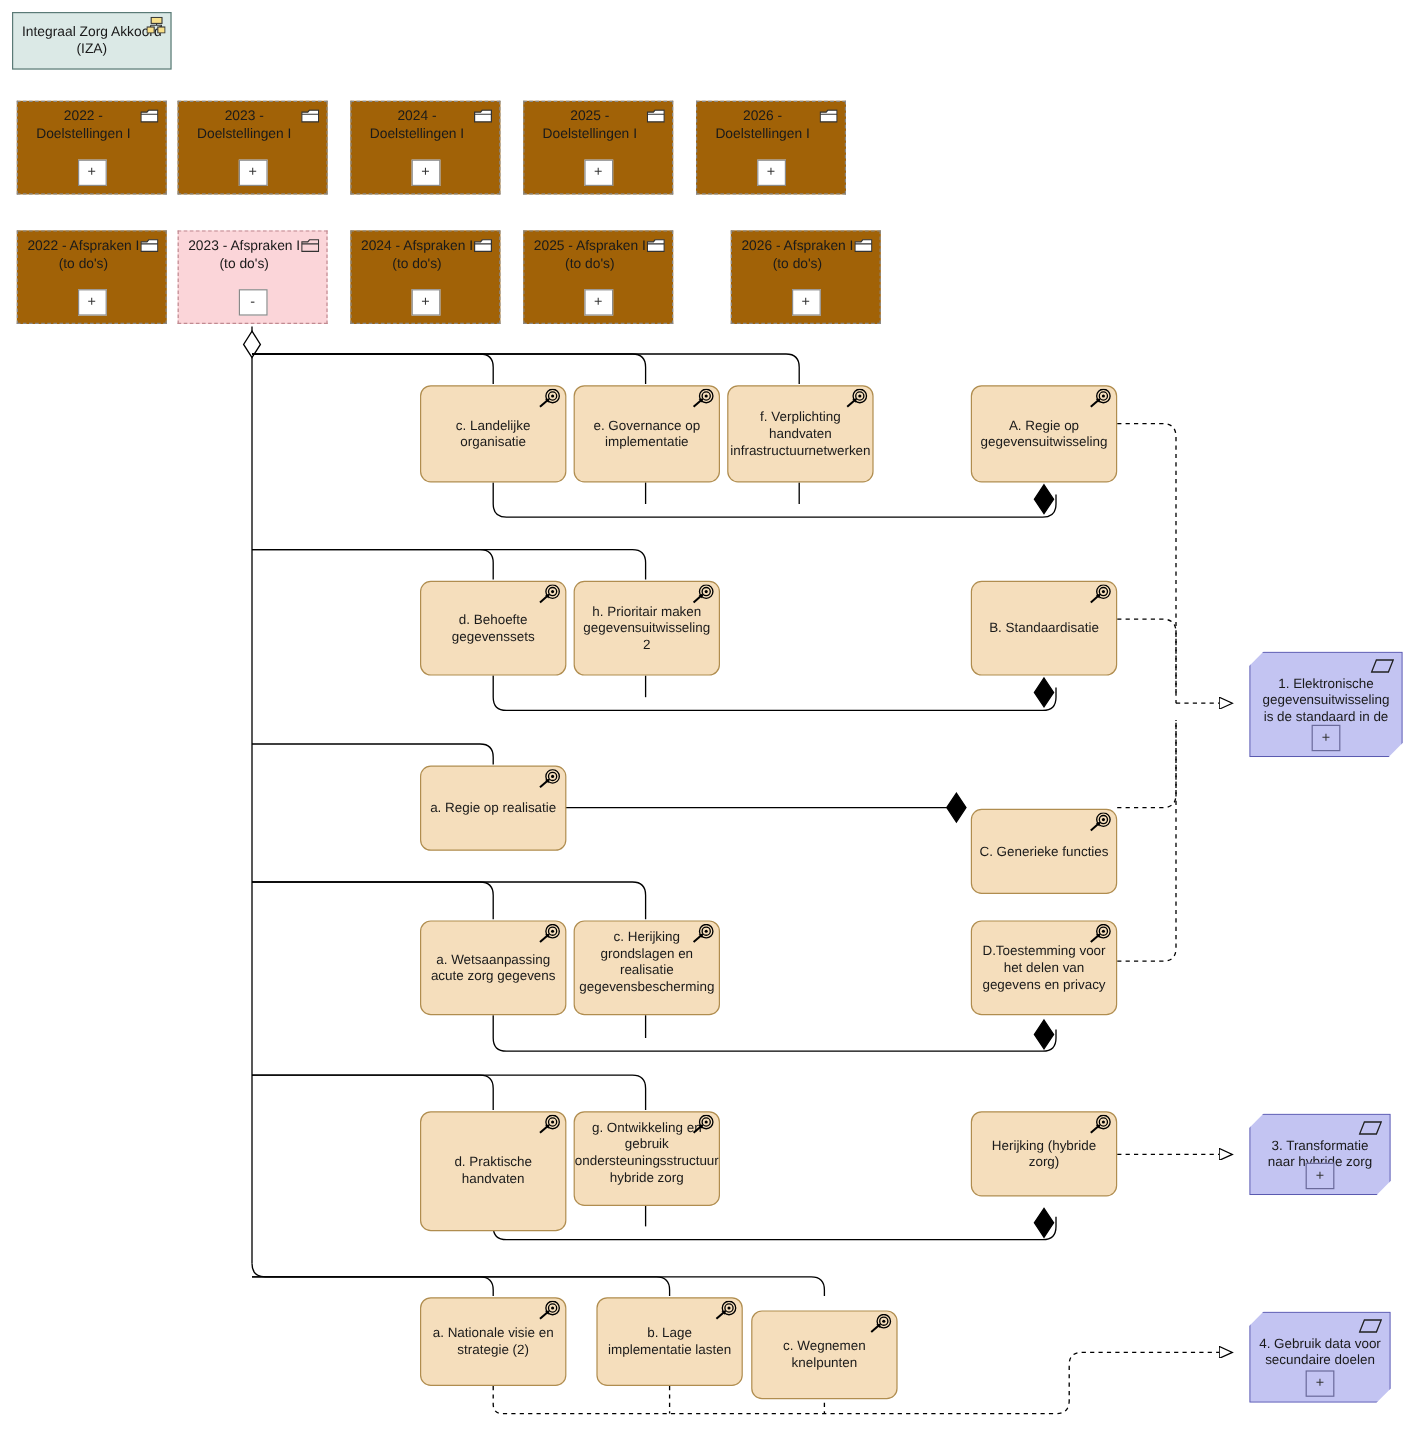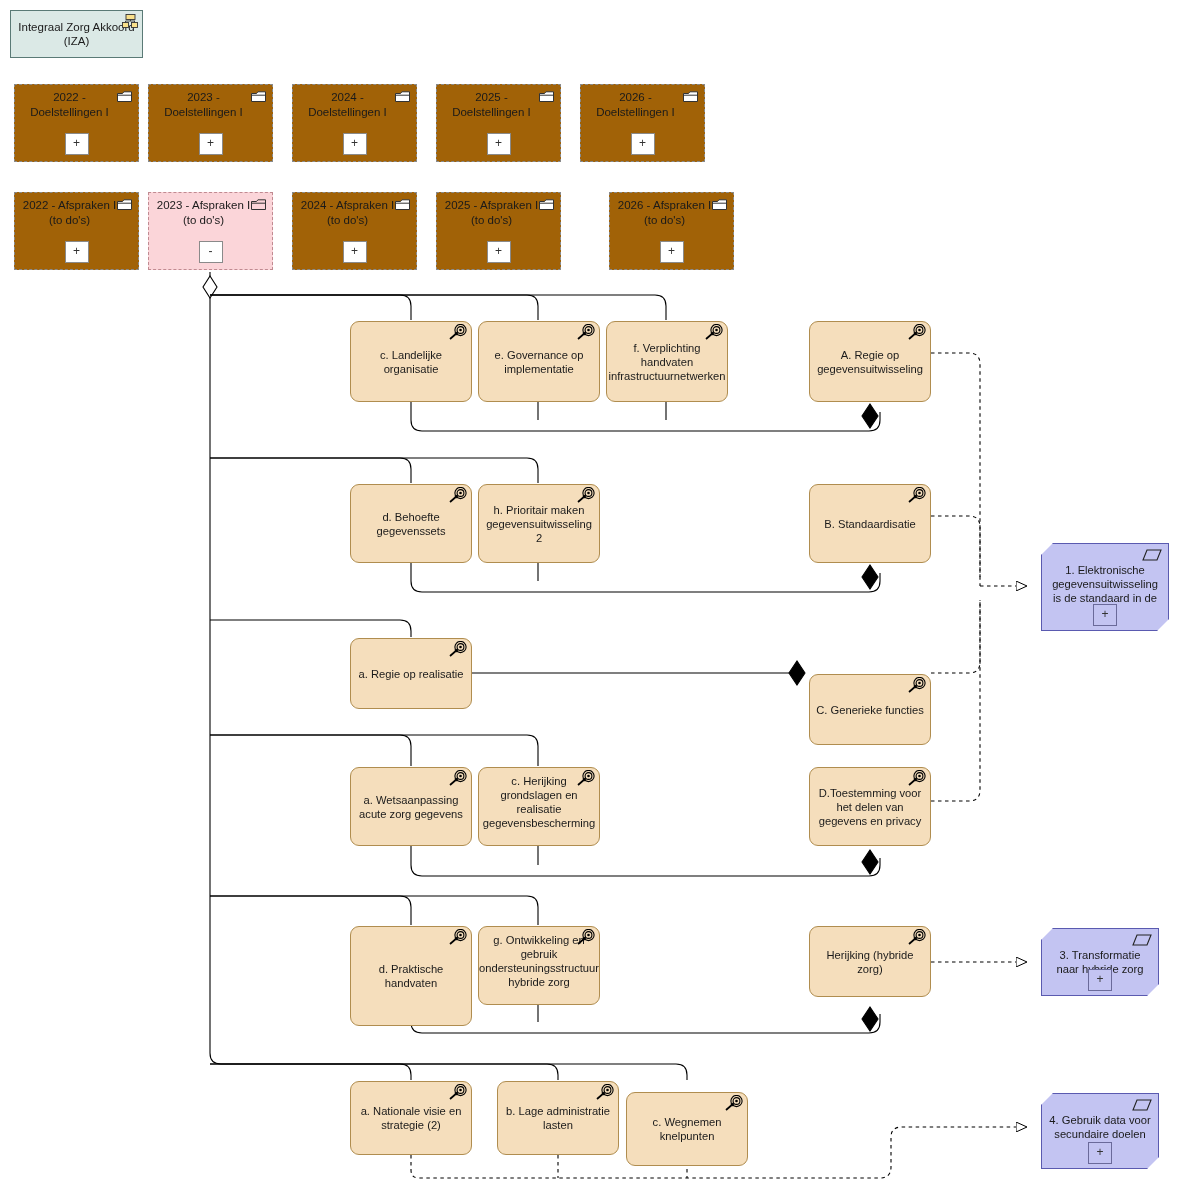--- a/index.html
+++ b/index.html
@@ -362,21 +362,21 @@
     <span>a. Nationale visie en strategie (2)</span>
     <svg class="gi" viewBox="0 0 22 20">
         <circle cx="14.5" cy="6" r="5.6" fill="none" stroke="#000" stroke-width="1.1"></circle>
         <circle cx="14.5" cy="6" r="3.4" fill="none" stroke="#000" stroke-width="1.1"></circle>
         <circle cx="14.5" cy="6" r="1.3" fill="#000"></circle>
         <path d="M4,15 L11.5,8.5" stroke="#000" stroke-width="1.7"></path>
         <path d="M11.8,8.2 l-3.6,0.6 l2.9,2.9 z" fill="#000"></path>
       </svg>
   </div>
   <div class="goal" style="left:497px;top:1081px;width:122px;height:74px;">
-    <span>b. Lage administratie lasten</span>
+    <span>b. Lage implementatie lasten</span>
     <svg class="gi" viewBox="0 0 22 20">
         <circle cx="14.5" cy="6" r="5.6" fill="none" stroke="#000" stroke-width="1.1"></circle>
         <circle cx="14.5" cy="6" r="3.4" fill="none" stroke="#000" stroke-width="1.1"></circle>
         <circle cx="14.5" cy="6" r="1.3" fill="#000"></circle>
         <path d="M4,15 L11.5,8.5" stroke="#000" stroke-width="1.7"></path>
         <path d="M11.8,8.2 l-3.6,0.6 l2.9,2.9 z" fill="#000"></path>
       </svg>
   </div>
   <div class="goal" style="left:626px;top:1081px;width:122px;height:74px;margin-top:11px;">
     <span>c. Wegnemen knelpunten</span>

